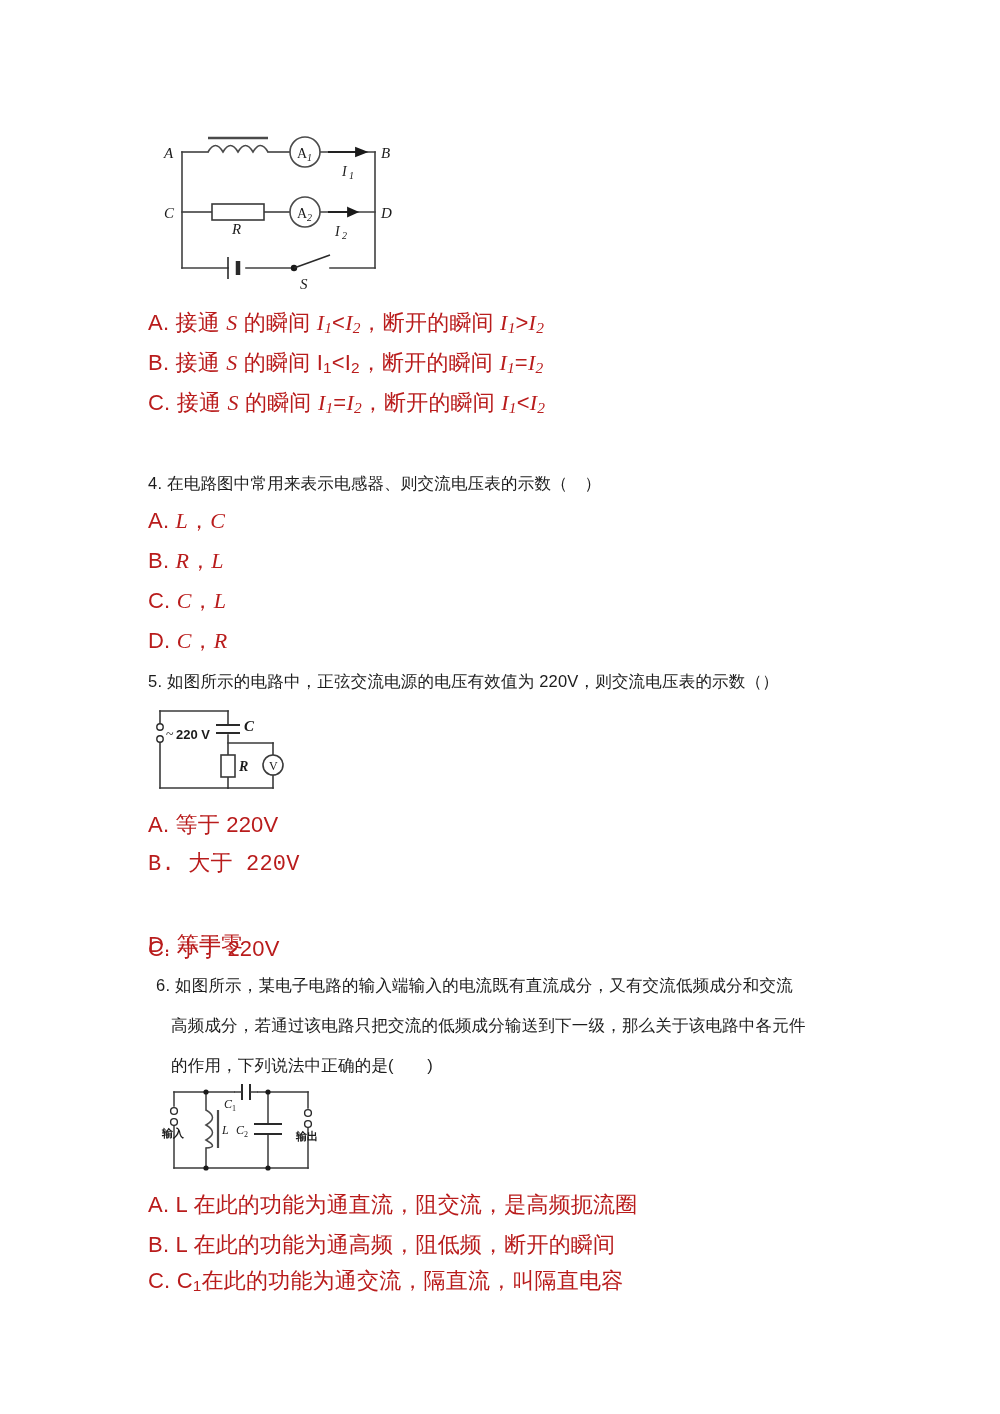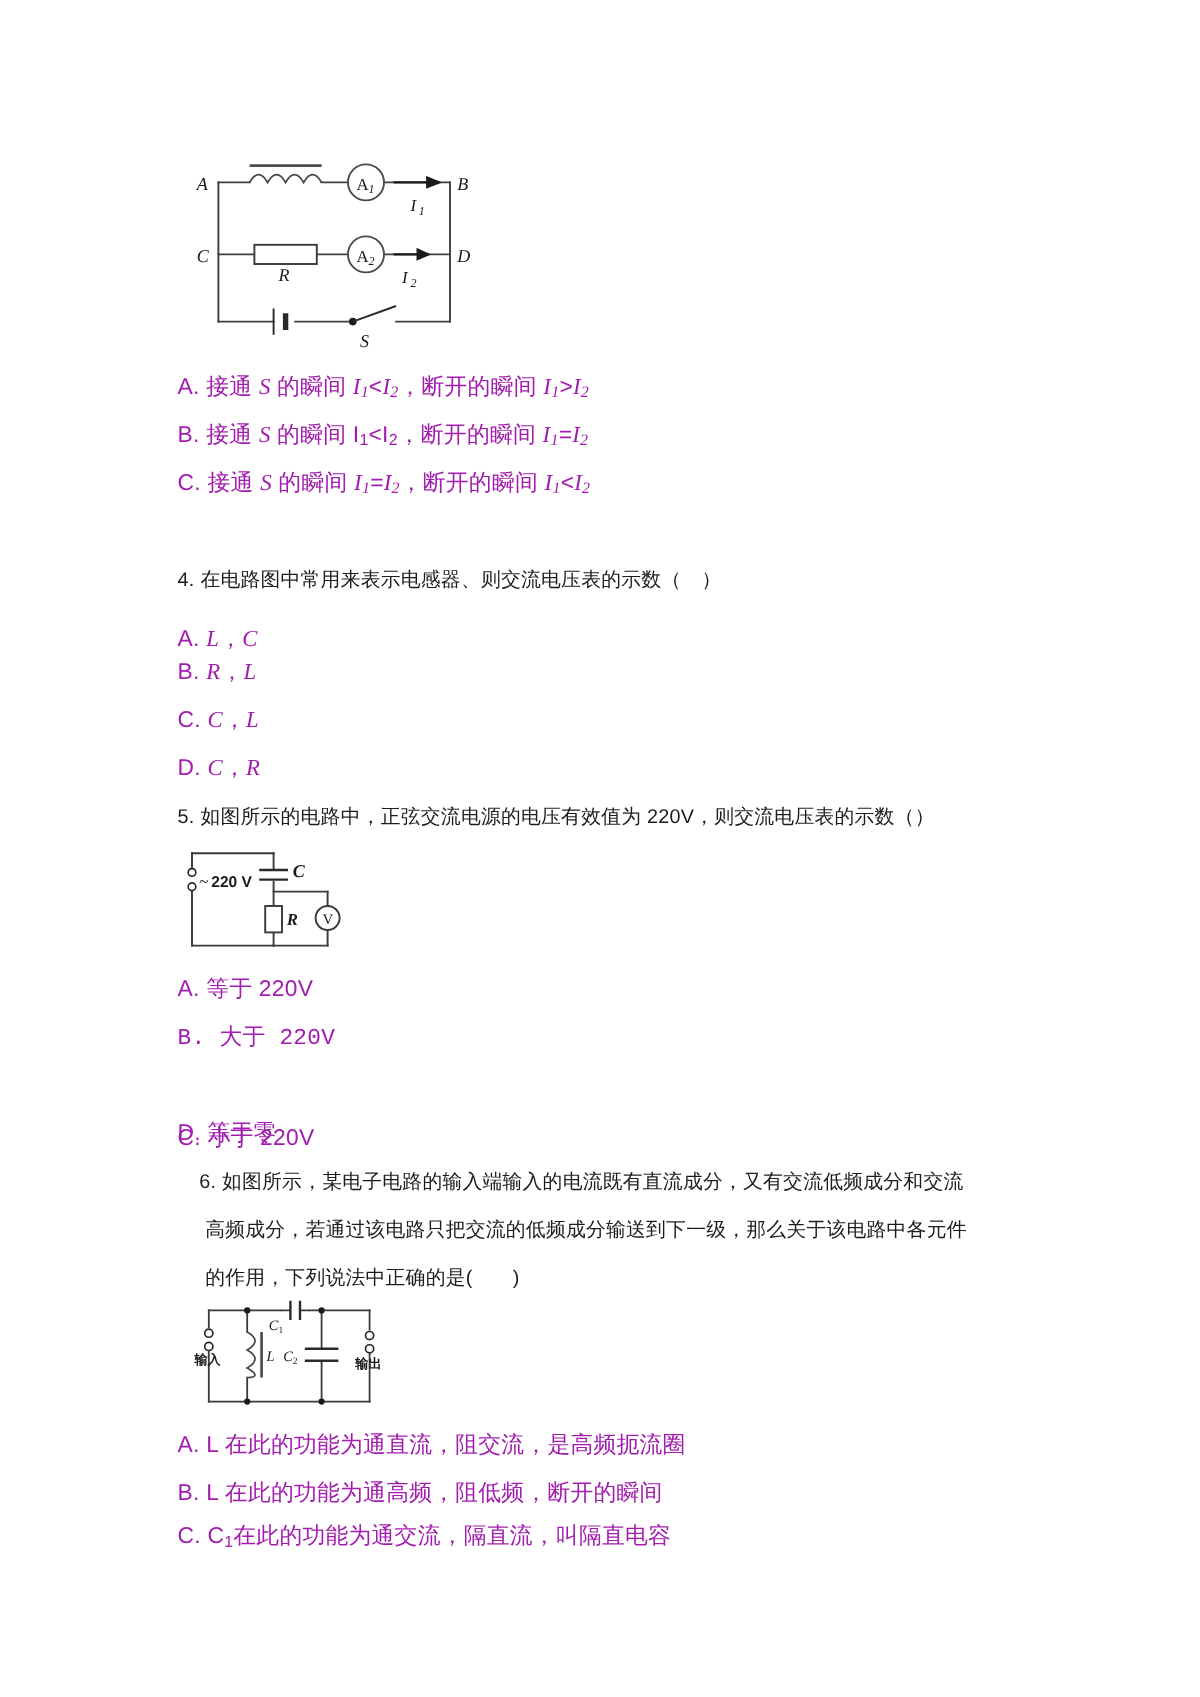--- a/index.html
+++ b/index.html
@@ -27,23 +27,23 @@
   .qline {
     position: absolute;
     font-size: 16.5px;
     line-height: 30px;
     color: #1c1c1c;
     white-space: nowrap;
     letter-spacing: 0.2px;
   }
   .opt {
     position: absolute;
-    font-size: 19px;
+    font-size: 22px;
     line-height: 26px;
-    color: #a21caf;
+    color: #b91c1c;
     white-space: nowrap;
     letter-spacing: 0.2px;
   }
   .ital {
     font-family: "Liberation Serif", "DejaVu Serif", serif;
     font-style: italic;
   }
   sub {
     font-size: 0.7em;
     vertical-align: -0.22em;
@@ -140,21 +140,21 @@
     <span>C</span><span>.</span>
     <span>接通 </span><span class="ital">S</span><span> 的瞬间 </span><span class="ital">I</span><sub class="ital">1</sub><span>=</span><span class="ital">I</span><sub class="ital">2</sub><span>，断开的瞬间 </span><span class="ital">I</span><sub class="ital">1</sub><span>&lt;</span><span class="ital">I</span><sub class="ital">2</sub>
   </div>
 
 
   <div class="qline" style="left:148px; top:468px;">
     <span>4</span><span>.</span>
     <span>在电路图中常用来表示电感器、则交流电压表的示数（　）</span>
   </div>
 
-  <div class="opt" style="left:148px; top:508px;margin-top:12px;">
+  <div class="opt" style="left:148px; top:508px;">
     <span>A</span><span>.</span>
     <span class="ital">L</span><span>，</span><span class="ital">C</span>
   </div>
   <div class="opt" style="left:148px; top:548px;">
     <span>B</span><span>.</span>
     <span class="ital">R</span><span>，</span><span class="ital">L</span>
   </div>
   <div class="opt" style="left:148px; top:588px;">
     <span>C</span><span>.</span>
     <span class="ital">C</span><span>，</span><span class="ital">L</span>
@@ -219,21 +219,21 @@
   </div>
   <div class="opt" style="left:148px; top:892px;margin-top:44px;">
     <span>C</span><span>.</span>
     <span>小于 220V</span>
   </div>
   <div class="opt" style="left:148px; top:932px;">
     <span>D</span><span>.</span>
     <span>等于零</span>
   </div>
 
-  <div class="qline" style="left:156px; top:970px;margin-left:10px;">
+  <div class="qline" style="left:156px; top:970px;">
     <span>6</span><span>.</span>
     <span>如图所示，某电子电路的输入端输入的电流既有直流成分，又有交流低频成分和交流</span>
   </div>
   <div class="qline" style="left:171px; top:1010px;text-align:center;">
     <span>高频成分，若通过该电路只把交流的低频成分输送到下一级，那么关于该电路中各元件</span>
   </div>
   <div class="qline" style="left:171px; top:1050px;">
     <span>的作用，下列说法中正确的是(　　)</span>
   </div>
 

